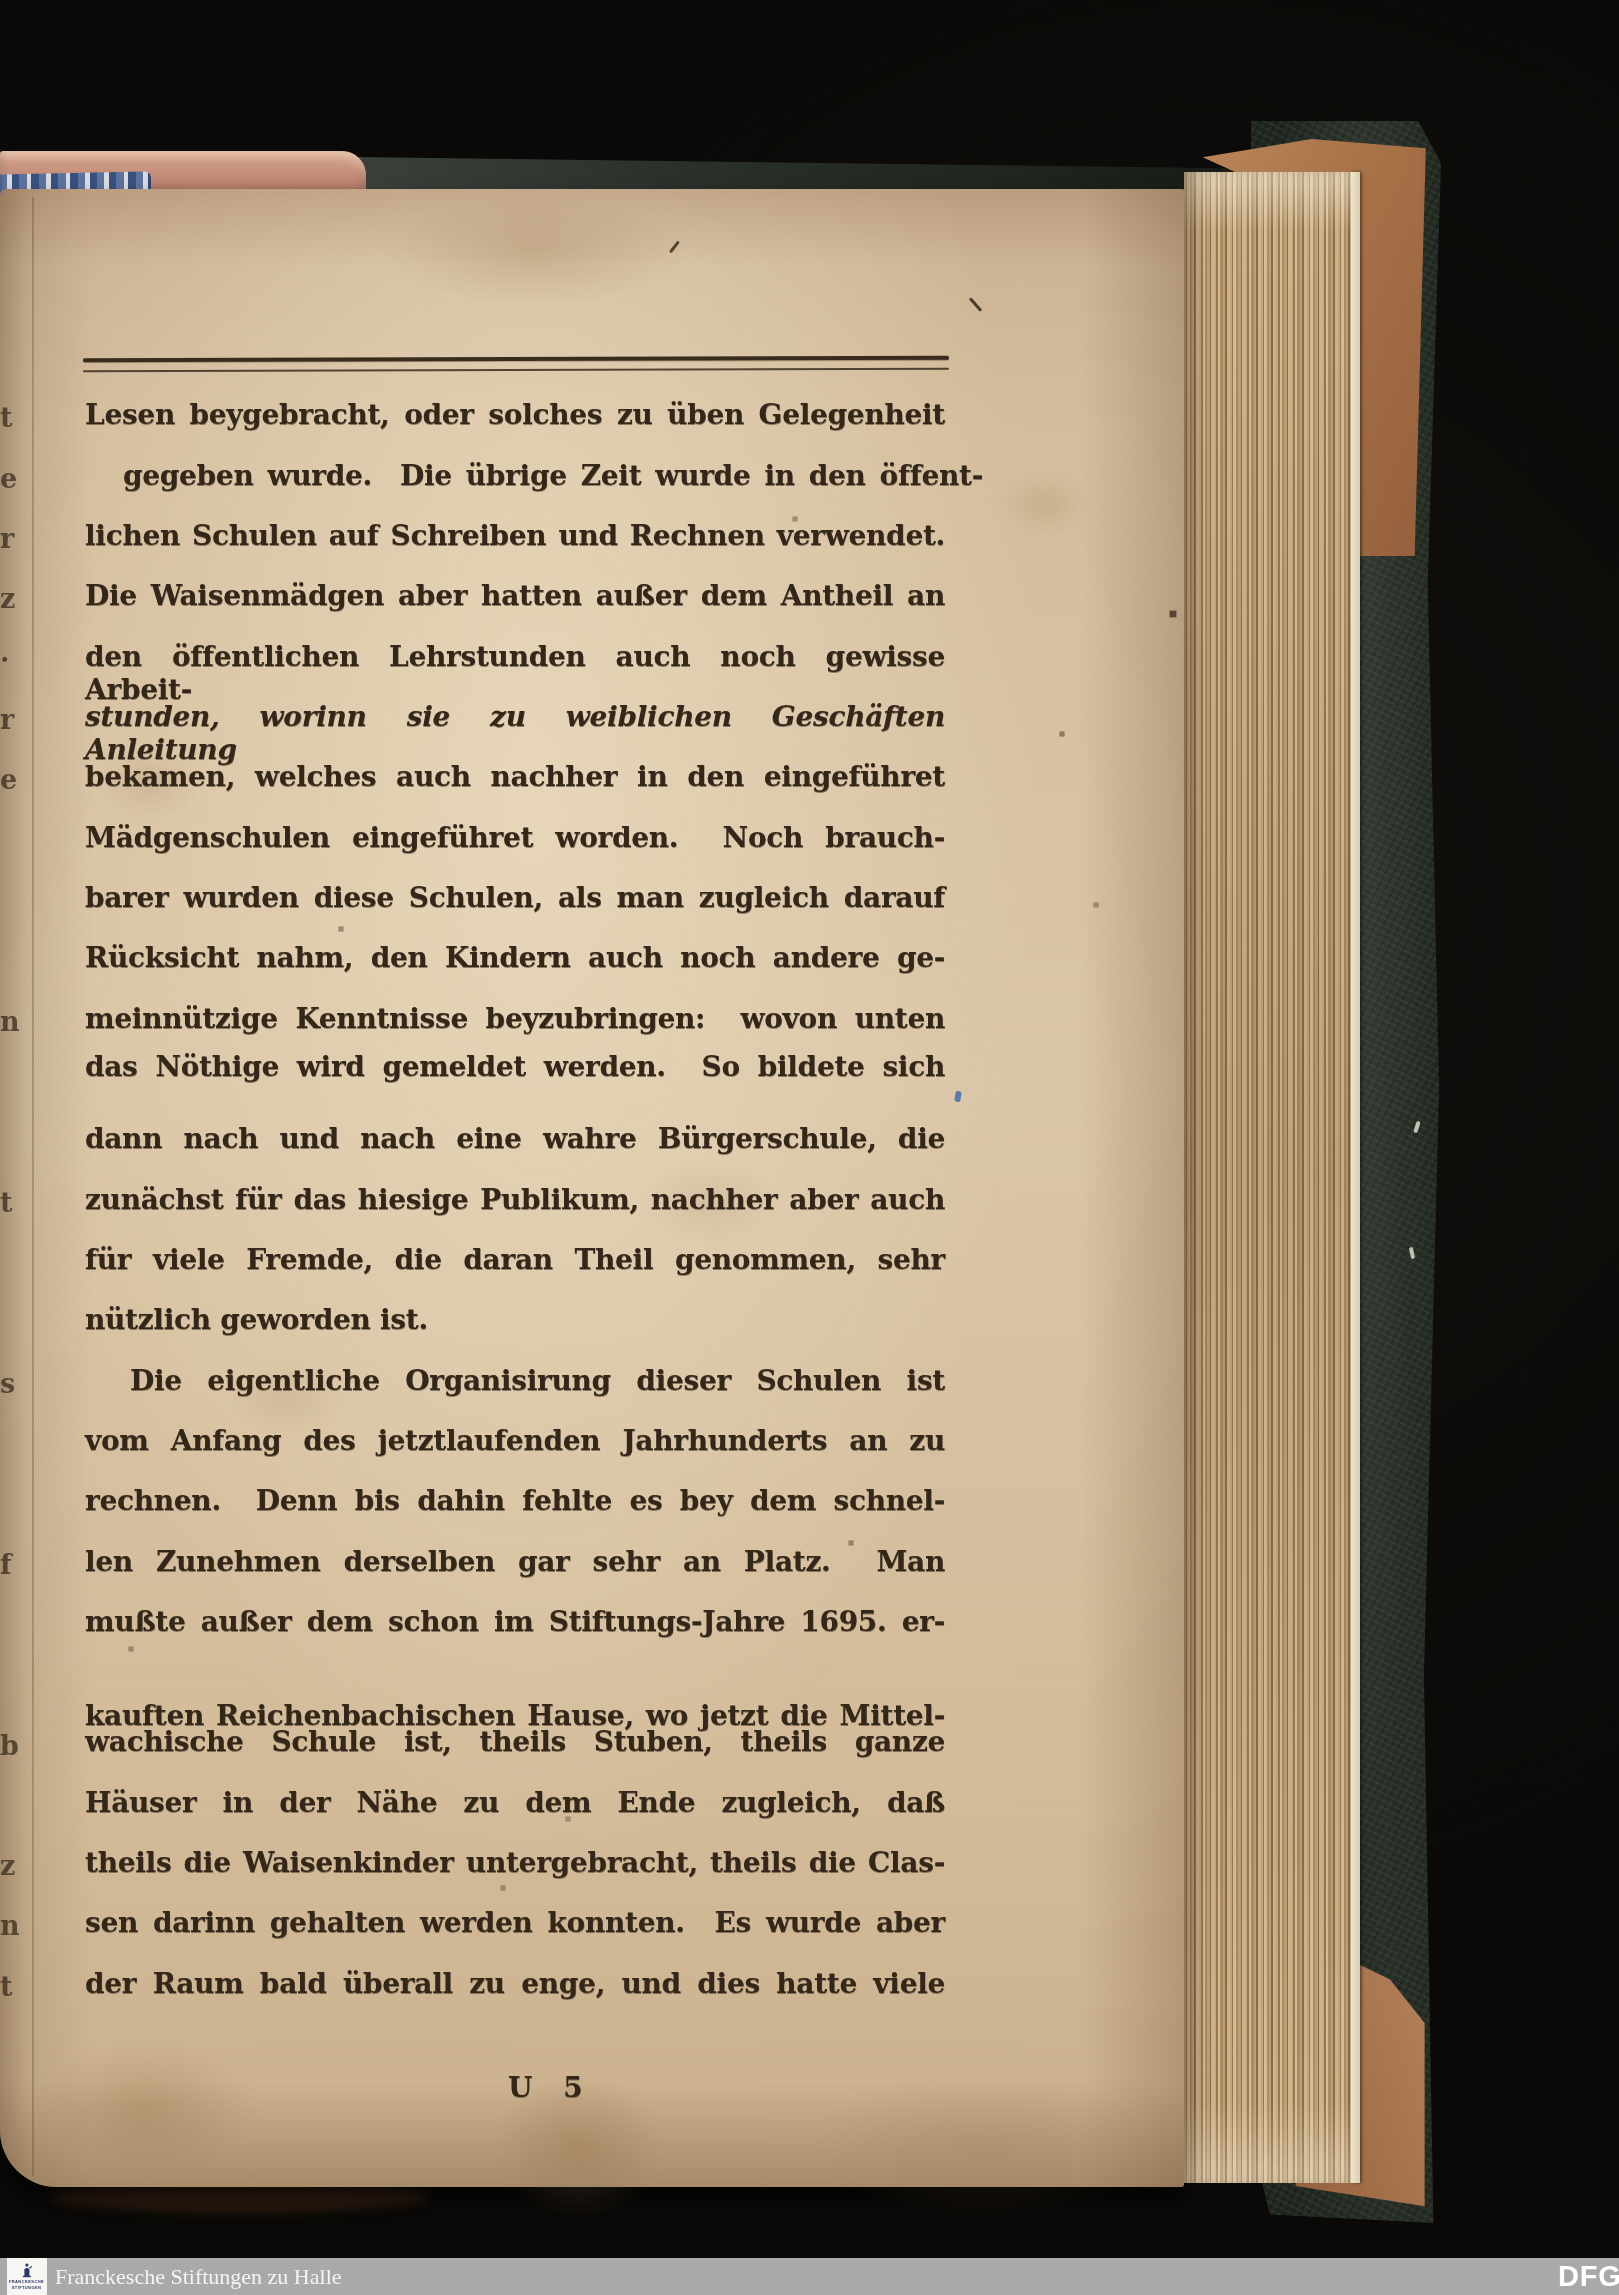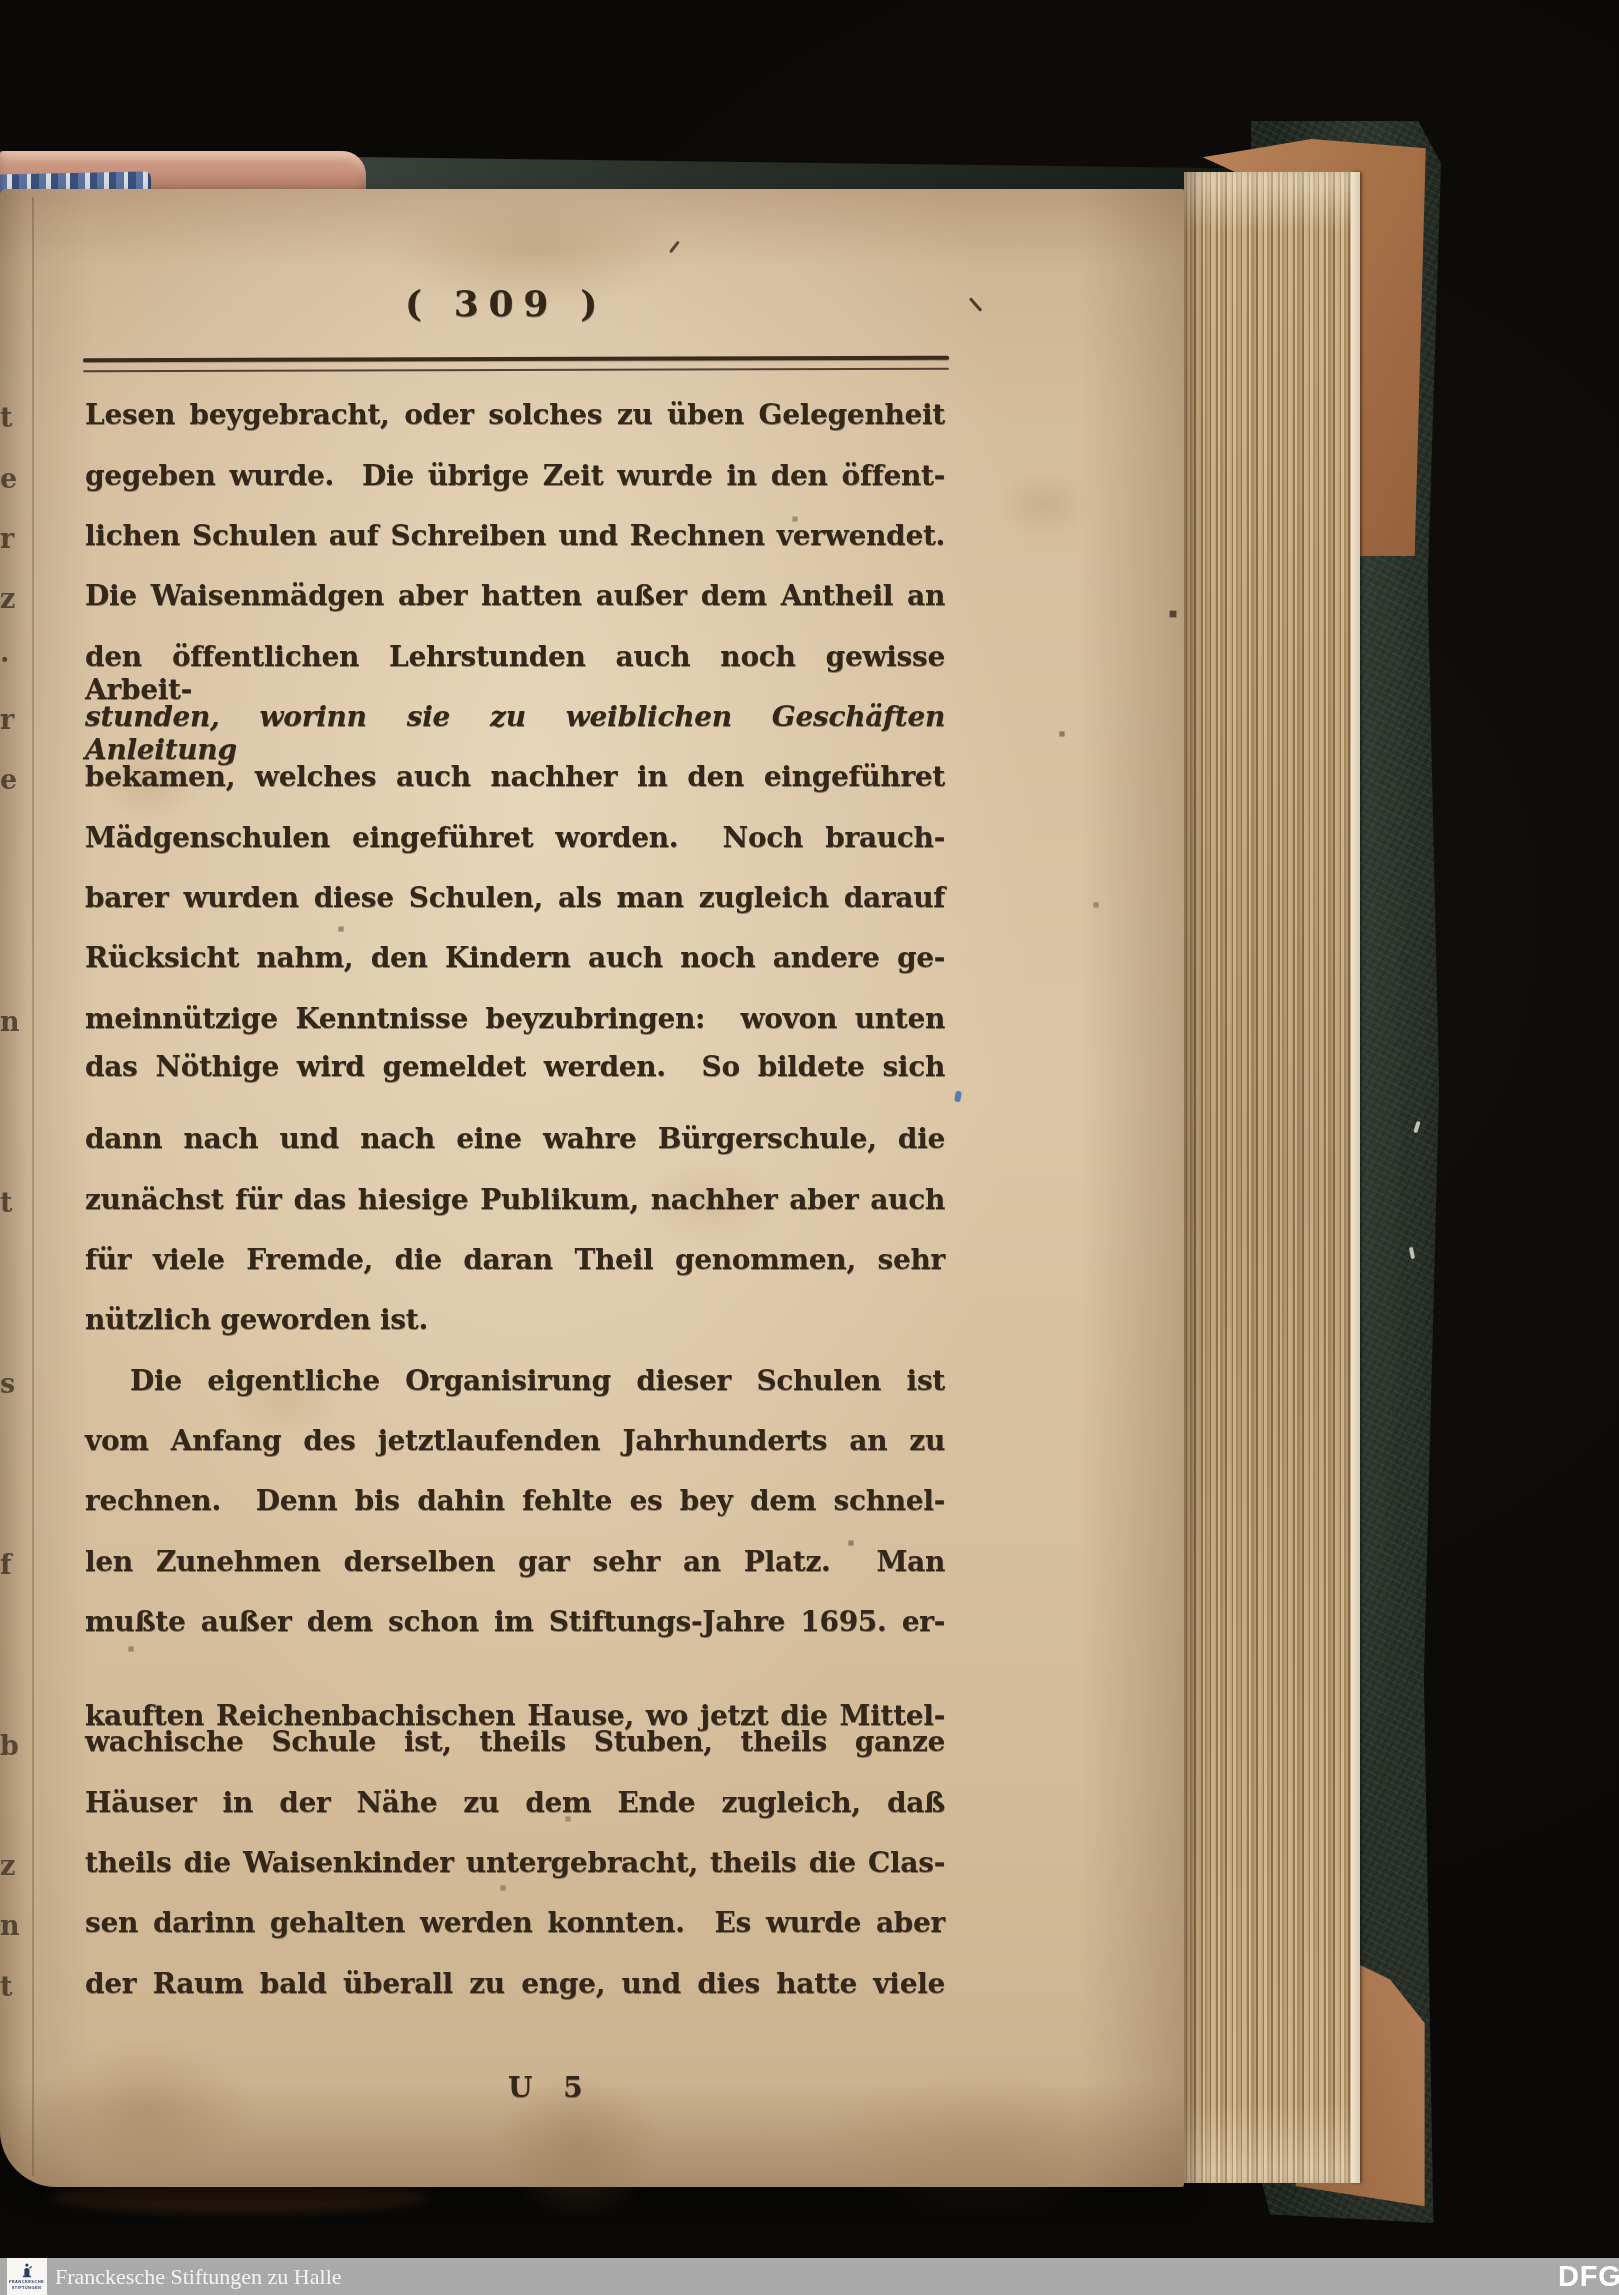--- a/index.html
+++ b/index.html
@@ -164,27 +164,26 @@
   <div class="stain" style="left:381px;top:194px;width:308px;height:113px;background:radial-gradient(ellipse,rgba(150,115,75,.28),transparent 70%);"></div>
   <div class="stain" style="left:494px;top:2073px;width:170px;height:146px;background:radial-gradient(ellipse,rgba(145,108,68,.35),transparent 70%);"></div>
   <div class="stain" style="left:32px;top:2040px;width:227px;height:138px;background:radial-gradient(ellipse,rgba(140,105,65,.3),transparent 70%);"></div>
   <div class="stain" style="left:810px;top:2065px;width:348px;height:154px;background:radial-gradient(ellipse,rgba(150,112,70,.20),transparent 70%);"></div>
   <div class="stain" style="left:97px;top:745px;width:105px;height:77px;background:radial-gradient(ellipse,rgba(140,105,65,.16),transparent 70%);"></div>
   <div class="stain" style="left:996px;top:470px;width:97px;height:69px;background:radial-gradient(ellipse,rgba(140,105,65,.16),transparent 70%);"></div>
   <div class="stain" style="left:640px;top:1158px;width:138px;height:89px;background:radial-gradient(ellipse,rgba(140,105,65,.13),transparent 70%);"></div>
   <div class="stain" style="left:227px;top:1360px;width:121px;height:77px;background:radial-gradient(ellipse,rgba(140,105,65,.13),transparent 70%);"></div>
   <div class="specks"></div>
 
-  <div class="page-number print">( 309 )</div>
   <div class="rule r1"></div>
   <div class="rule r2"></div>
 
   <div>
       <div class="text-line" style="top: 398px;">Lesen beygebracht, oder solches zu üben Gelegenheit</div>
-      <div class="text-line" style="top: 459px;">gegeben wurde.  Die übrige Zeit wurde in den öffent-</div>
+      <div class="text-line" style="top: 459px; margin-left: 38px;">gegeben wurde.  Die übrige Zeit wurde in den öffent-</div>
       <div class="text-line" style="top: 519px;">lichen Schulen auf Schreiben und Rechnen verwendet.</div>
       <div class="text-line" style="top: 579px;">Die Waisenmädgen aber hatten außer dem Antheil an</div>
       <div class="text-line" style="top: 640px;">den öffentlichen Lehrstunden auch noch gewisse Arbeit-</div>
       <div class="text-line" style="top: 700px; font-style: italic;">stunden, worinn sie zu weiblichen Geschäften Anleitung</div>
       <div class="text-line" style="top: 760px;">bekamen, welches auch nachher in den eingeführet</div>
       <div class="text-line" style="top: 821px;">Mädgenschulen eingeführet worden.  Noch brauch-</div>
       <div class="text-line" style="top: 881px;">barer wurden diese Schulen, als man zugleich darauf</div>
       <div class="text-line" style="top: 941px;">Rücksicht nahm, den Kindern auch noch andere ge-</div>
       <div class="text-line" style="top: 1002px;">meinnützige Kenntnisse beyzubringen:  wovon unten</div>
       <div class="text-line" style="top: 1050px;">das Nöthige wird gemeldet werden.  So bildete sich</div>

